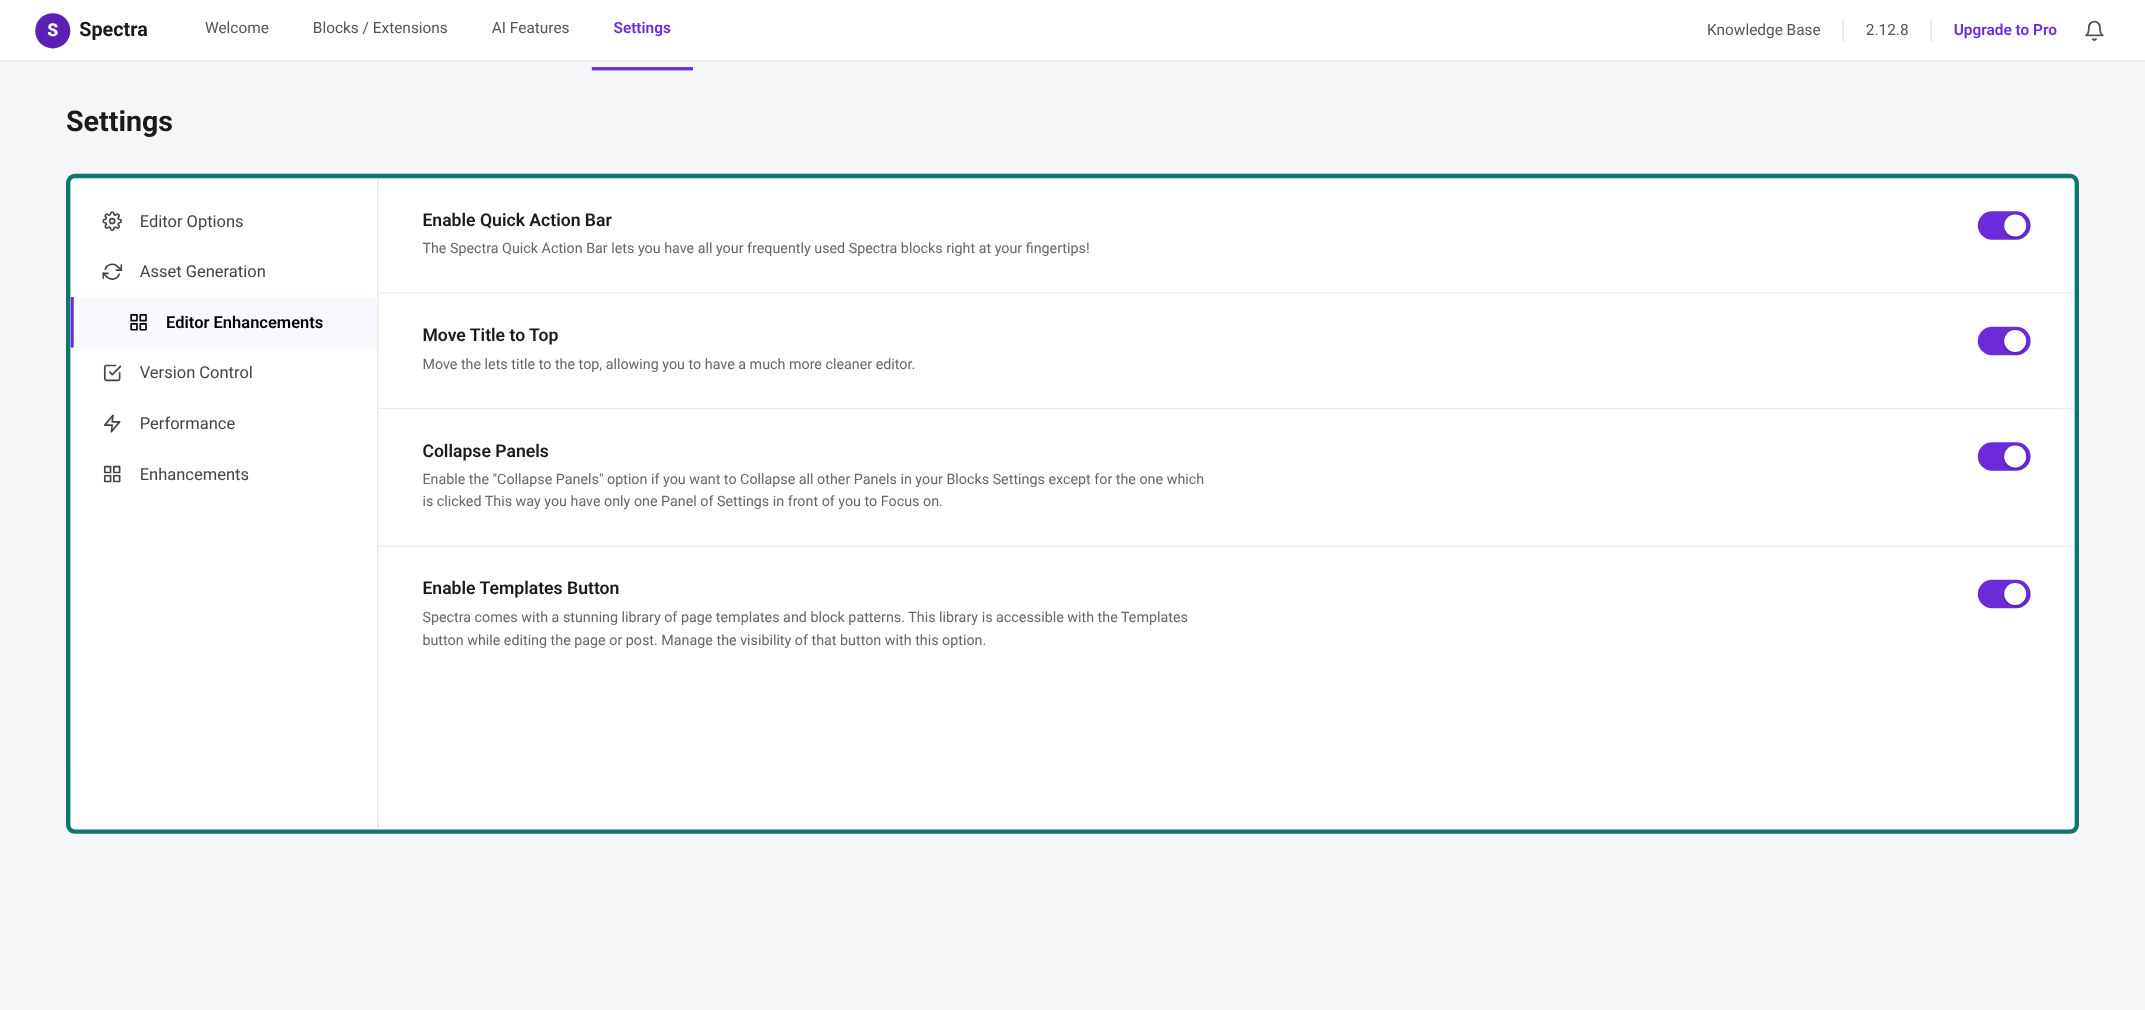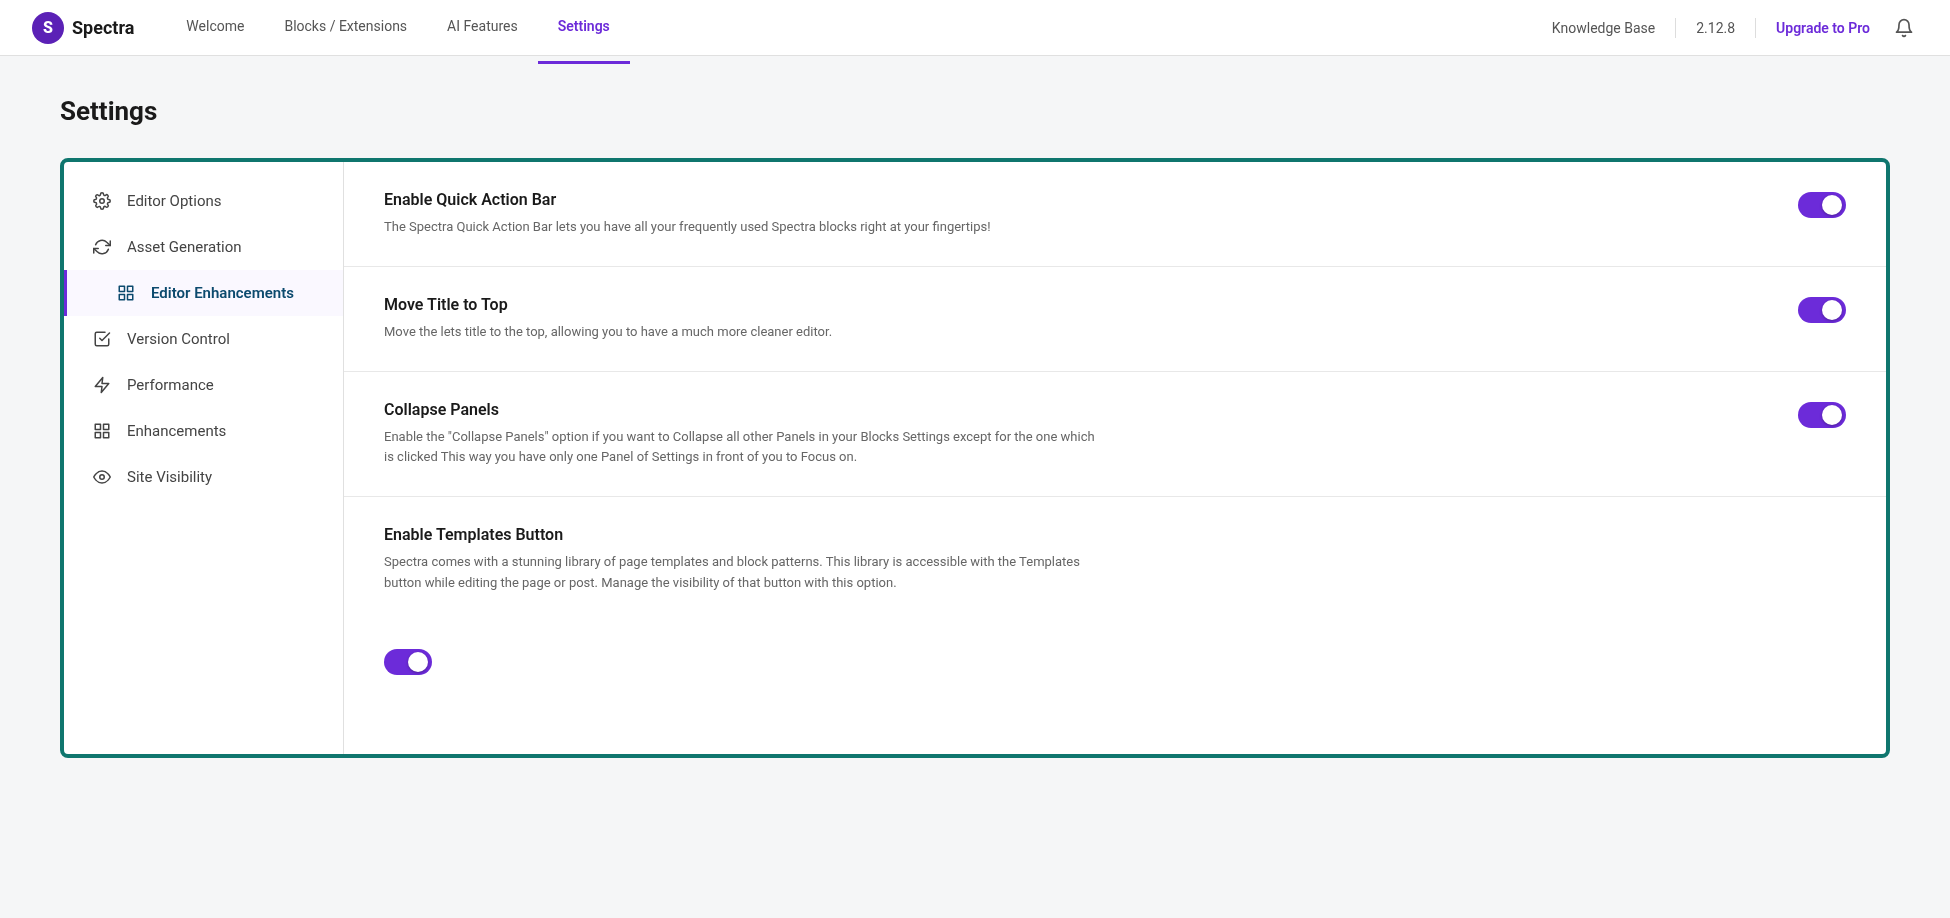--- a/index.html
+++ b/index.html
@@ -121,21 +121,21 @@
       gap: 14px;
       padding: 14px 24px;
       cursor: pointer;
       color: #444;
       font-size: 15px;
       border-left: 3px solid transparent;
       transition: background 0.15s;
       position: relative;
     }
     .sidebar-item.active {
-      color: #0c4a6e;
+      color: #000000;
       border-left: 3px solid #6c2bd9;
       background: #faf8ff;
       font-weight: 600;
       padding-left: 48px;
     }
     .sidebar-item .item-icon {
       font-size: 18px;
       width: 22px;
       display: flex;
       align-items: center;
@@ -150,21 +150,21 @@
       flex-direction: column;
     }
     .setting-row {
       display: flex;
       align-items: flex-start;
       justify-content: space-between;
       padding: 28px 40px;
       border-bottom: 1px solid #e8e8e8;
       gap: 53px;
     }
-    .setting-row:last-child { border-bottom: none; flex-direction: column; }
+    .setting-row:last-child { border-bottom: none; }
     .setting-info { flex: 1; }
     .setting-title {
       font-size: 16px;
       font-weight: 600;
       color: #1a1a1a;
       margin-bottom: 8px;
     }
     .setting-desc {
       font-size: 13px;
       color: #666;
@@ -291,29 +291,20 @@
           <svg width="18" height="18" viewBox="0 0 24 24" fill="none" stroke="currentColor" stroke-width="2" stroke-linecap="round" stroke-linejoin="round">
             <rect x="3" y="3" width="7" height="7"></rect>
             <rect x="14" y="3" width="7" height="7"></rect>
             <rect x="14" y="14" width="7" height="7"></rect>
             <rect x="3" y="14" width="7" height="7"></rect>
           </svg>
         </span>
         <span>Enhancements</span>
       </div>
 
-      <div class="sidebar-item">
-        <span class="item-icon">
-          <svg width="18" height="18" viewBox="0 0 24 24" fill="none" stroke="currentColor" stroke-width="2" stroke-linecap="round" stroke-linejoin="round">
-            <path d="M1 12s4-8 11-8 11 8 11 8-4 8-11 8-11-8-11-8z"></path>
-            <circle cx="12" cy="12" r="3"></circle>
-          </svg>
-        </span>
-        <span>Site Visibility</span>
-      </div>
 
     </aside>
 
     <main class="settings-main">
 
       <div class="setting-row">
         <div class="setting-info">
           <div class="setting-title">Enable Quick Action Bar</div>
           <div class="setting-desc">The Spectra Quick Action Bar lets you have all your frequently used Spectra blocks right at your fingertips!</div>
         </div>

